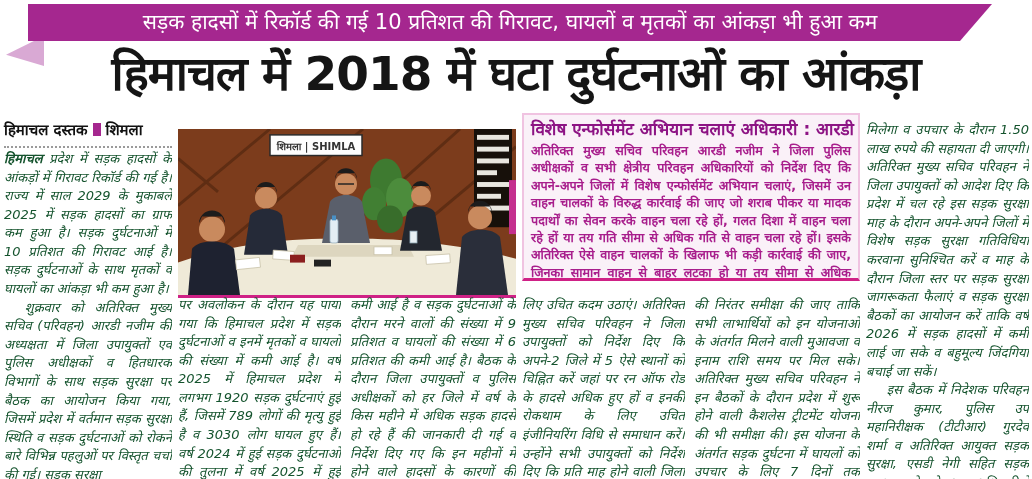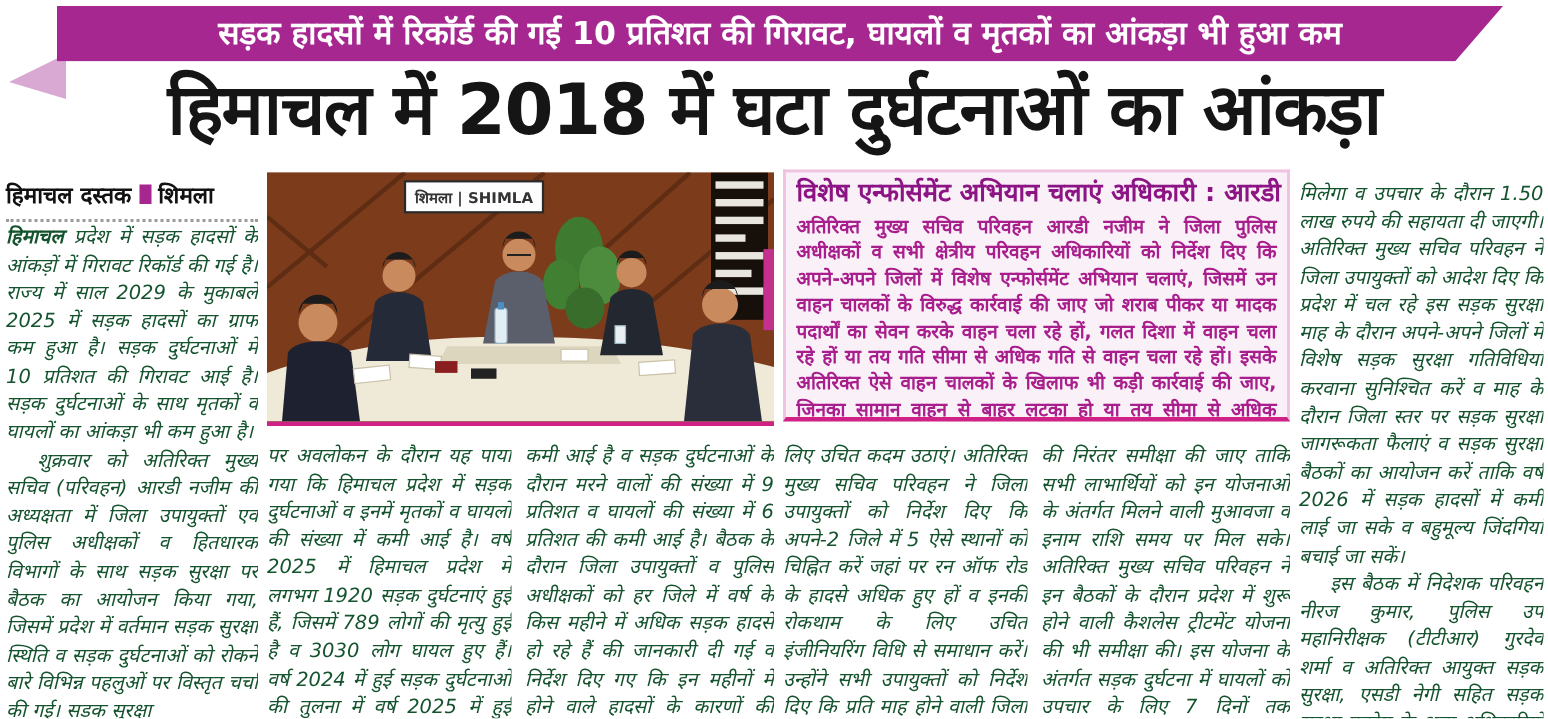--- a/index.html
+++ b/index.html
@@ -3,22 +3,22 @@
 <meta charset="utf-8">
 <style>
   * { margin:0; padding:0; box-sizing:border-box; }
   html,body { width:1032px; height:479px; background:#ffffff; overflow:hidden;
               font-family:"DejaVu Sans", sans-serif; }
   .page { position:relative; width:1032px; height:479px; background:#fff; }
 
   
   .kicker-fold { position:absolute; left:6px; top:36px; width:38px; height:34px;
                  background:#d9a9d4; clip-path:polygon(0 55%, 100% 0, 100% 88%); }
-  .kicker { position:absolute; left:38px; top:4px; width:964px; height:37px;
-            background:#a5278f; color:#fff; font-weight:bold; font-size:21px;
+  .kicker { position:absolute; left:28px; top:4px; width:964px; height:37px;
+            background:#a5278f; color:#fff; font-weight:normal; font-size:21px;
             line-height:37px; text-align:center;
             clip-path:polygon(0 0, 100% 0, calc(100% - 32px) 100%, 0 100%); }
 
   
   .headline { position:absolute; left:0; top:40px; width:1032px; height:72px;
               font-size:47px; font-weight:800; color:#151515; text-align:center;
               white-space:nowrap; letter-spacing:-1px; line-height:68px; }
 
   
   .byline { position:absolute; left:4px; top:119px; width:168px;
@@ -33,21 +33,21 @@
   .col p + p { text-indent:1.6em; }
   .lead { font-weight:bold; }
   .col1 { left:4px;  top:150px; width:168px; height:329px; }
   .col2 { left:178px; top:296px; width:163px; height:183px; }
   .col3 { left:350px; top:296px; width:166px; height:183px; }
   .col4 { left:522px; top:296px; width:163px; height:183px; }
   .col5 { left:694px; top:296px; width:166px; height:183px; }
   .col6 { left:866px; top:121px; width:163px; height:358px; }
 
   
-  .photo { position:absolute; left:178px; top:115px; width:338px; height:169px;
+  .photo { position:absolute; left:178px; top:129px; width:338px; height:169px;
            border-bottom:3px solid #cf2186; background:#7c3c1c; }
   .photo svg { display:block; width:100%; height:100%; }
 
   
   .hbox { position:absolute; left:522px; top:113px; width:338px; height:168px;
           background:#faf1f8; border:2px solid #f0c3e1; border-bottom:3px solid #cf2186;
           padding:3px 7px 0 7px; overflow:hidden; }
   .hbox-title { font-size:17px; font-weight:800; color:#8d1484; text-align:center;
                 line-height:1.3; margin-bottom:2px; white-space:nowrap; }
   .hbox-body { font-size:12.6px; font-weight:bold; color:#a81e8c; line-height:1.38;

